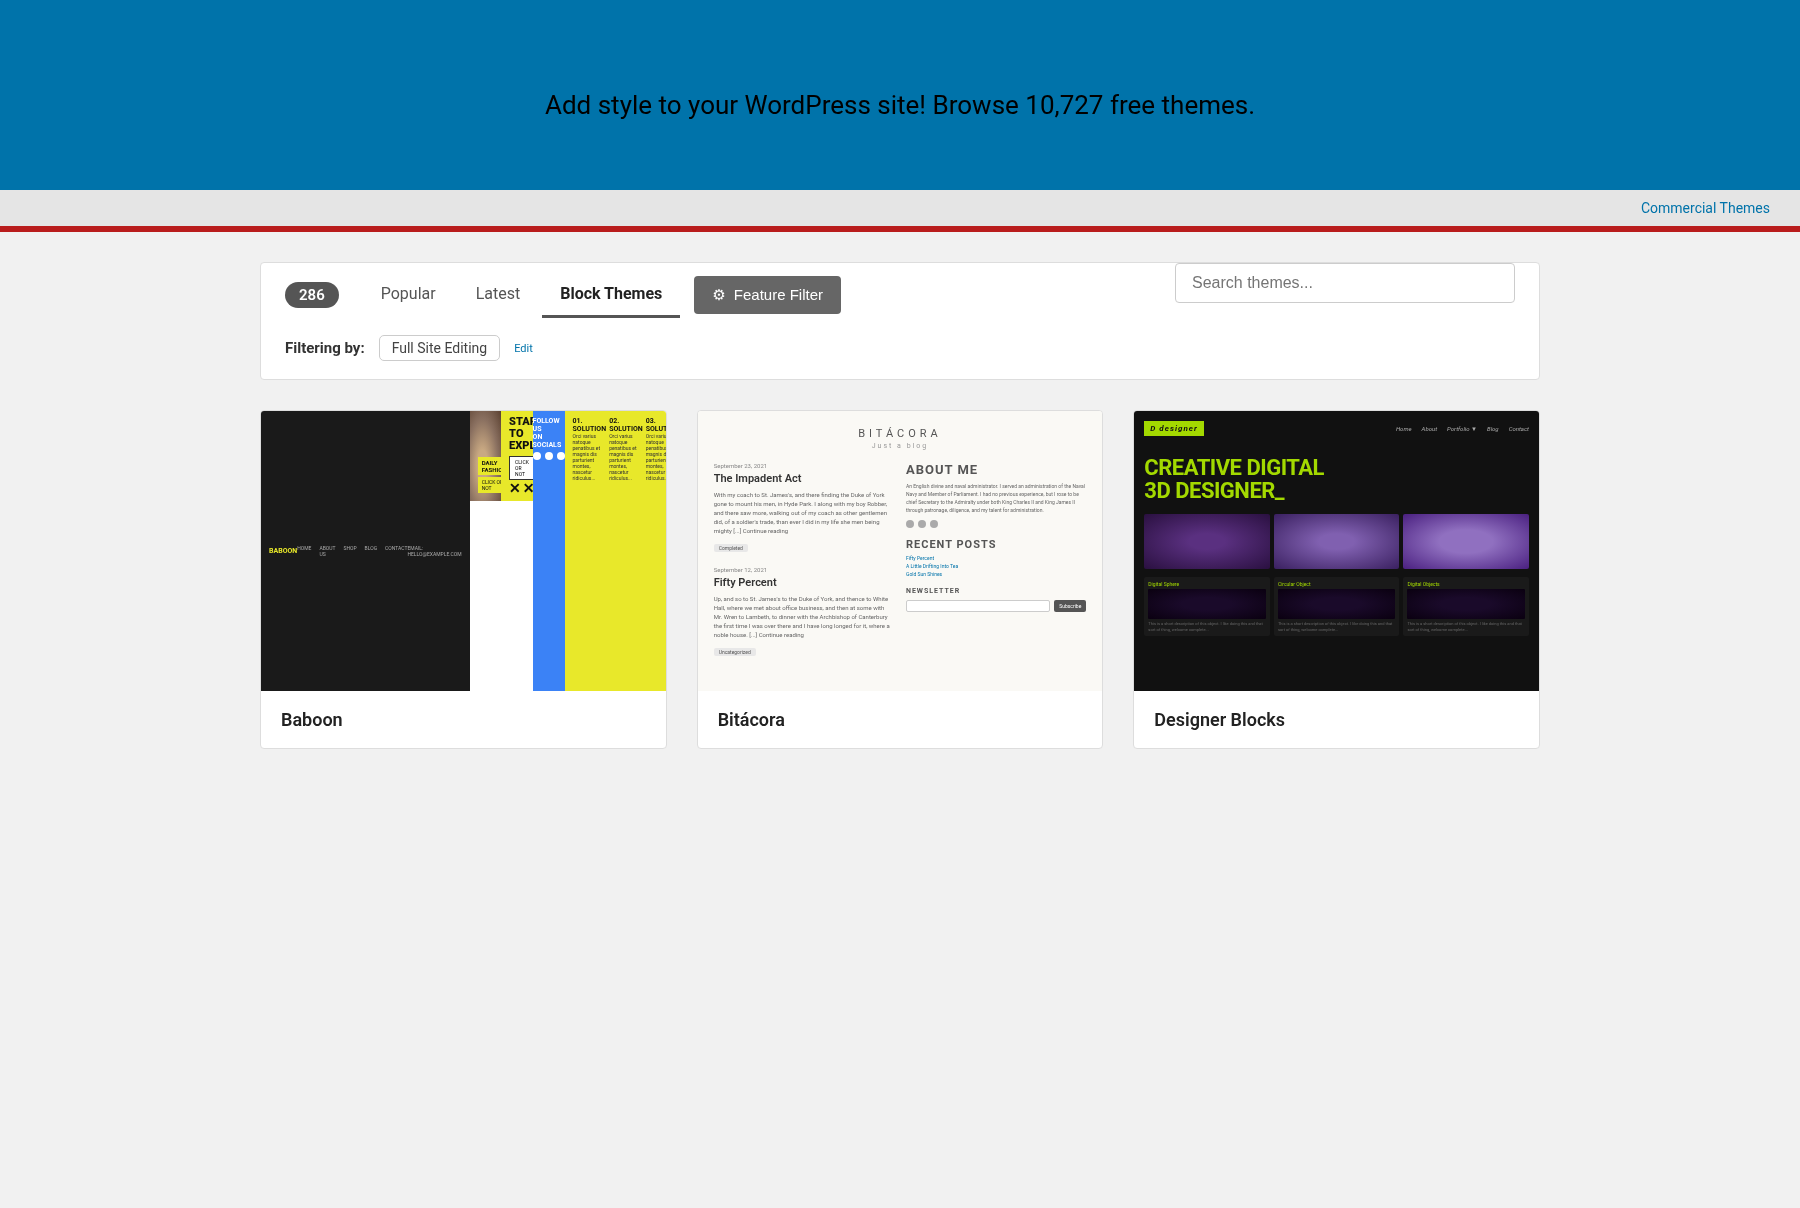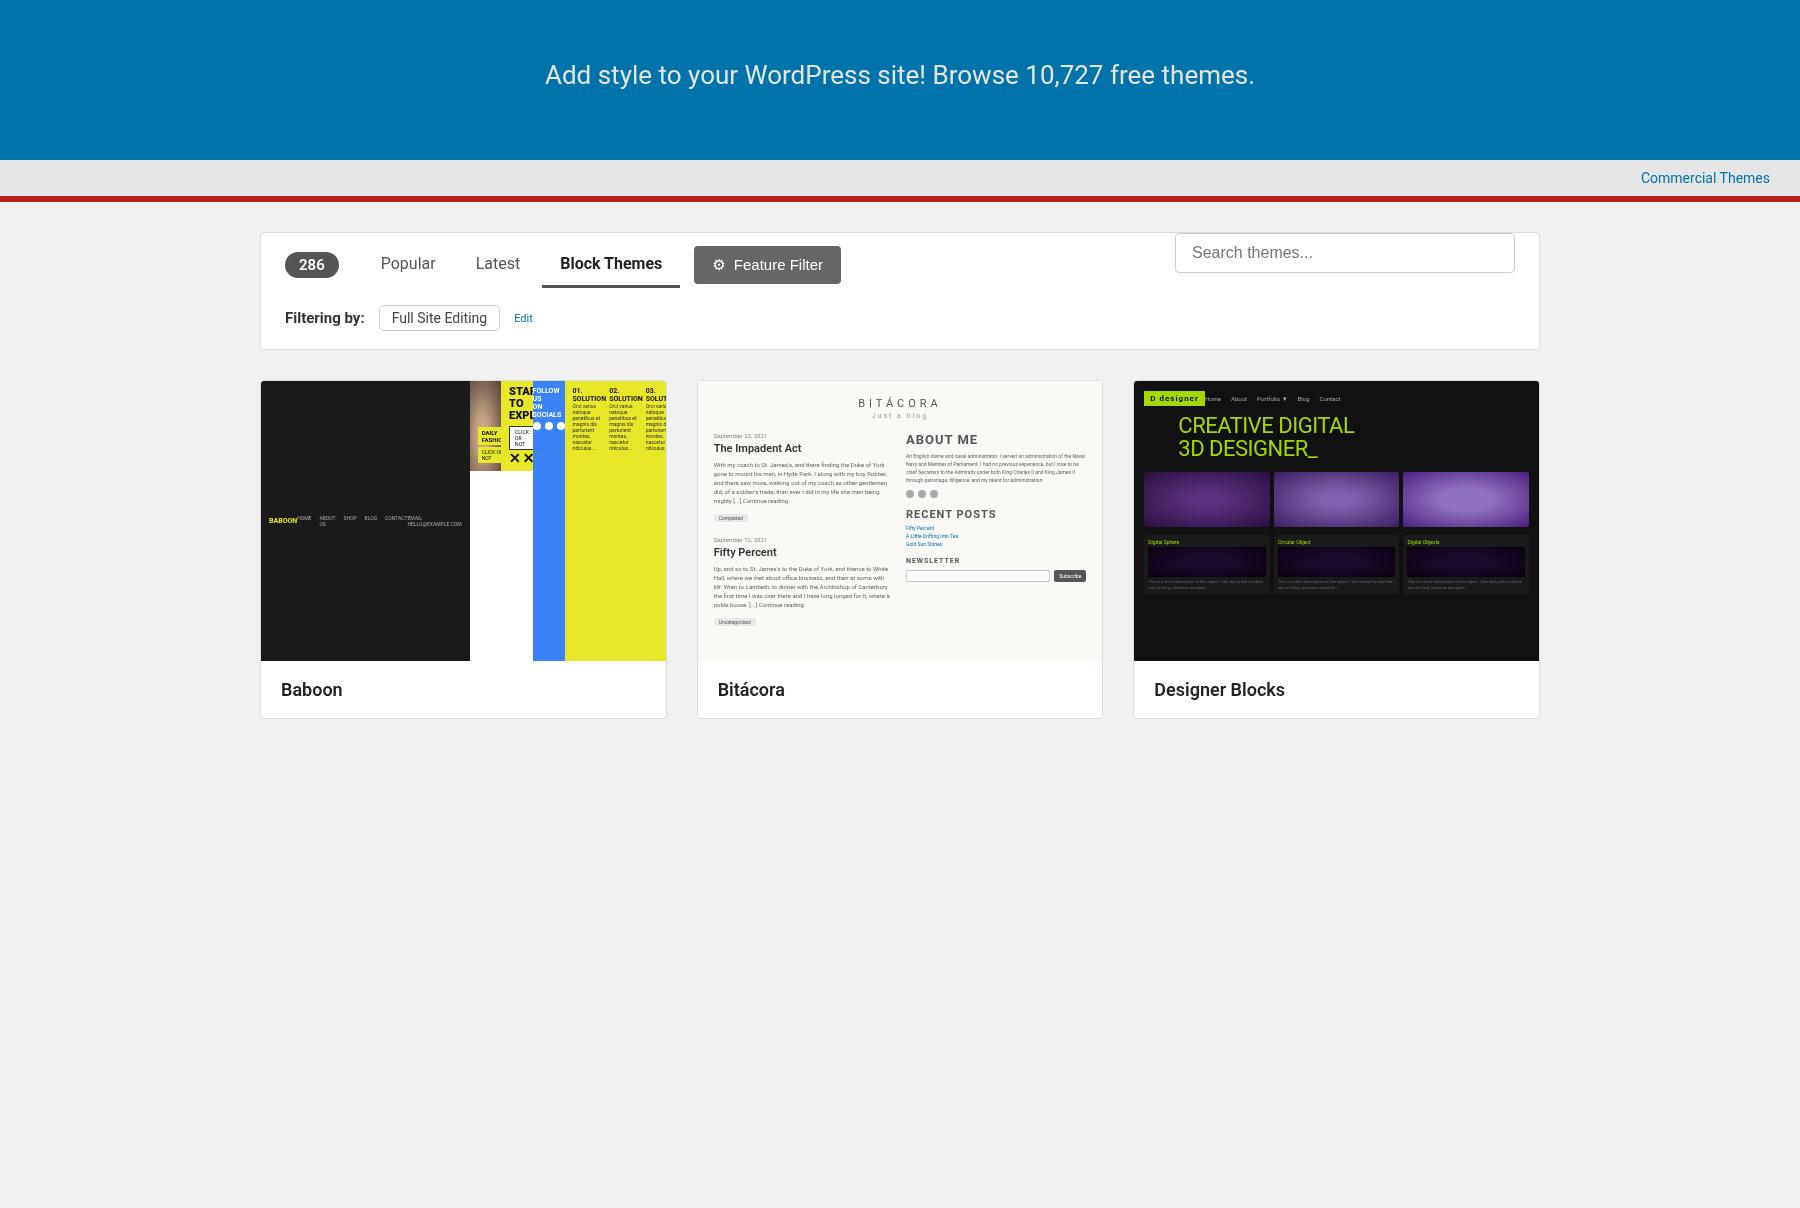--- a/index.html
+++ b/index.html
@@ -15,22 +15,23 @@
       font-size: 96px;
       font-weight: 300;
       color: #fff;
       line-height: 1.1;
       margin-bottom: 20px;
       letter-spacing: -2px;
     }
     .hero-subtitle {
       font-size: 26px;
       font-weight: 400;
-      color: #e5e5e5;
+      color: #000000;
       letter-spacing: 0;
+      margin-top: 30px;
     }
 
     
     .commercial-bar {
       background: #e5e5e5;
       text-align: right;
       padding: 10px 30px;
       font-size: 14px;
       color: #333;
       border-bottom: 6px solid #b91c1c;
@@ -386,48 +387,48 @@
     
     .designer-preview {
       background: #111;
       width: 100%;
       padding: 10px;
       position: relative;
     }
     .designer-header {
       display: flex;
       align-items: center;
-      justify-content: flex-start;
-      margin-bottom: 8px;
+      justify-content: space-between;
+      margin-bottom: 20px;
+      font-style: italic;
     }
     .designer-logo {
       background: #a3d900;
       color: #111;
       font-size: 8px;
       font-weight: 700;
       padding: 3px 6px;
       letter-spacing: 1px;
     }
     .designer-nav {
       display: flex;
       gap: 10px;
     }
     .designer-nav-item {
       font-size: 6px;
       color: #aaa;
     }
     .designer-hero-text {
       font-size: 22px;
-      font-weight: 400;
+      font-weight: 700;
       color: #a3d900;
       line-height: 1.05;
       text-transform: uppercase;
       margin-bottom: 12px;
       letter-spacing: -0.5px;
-      margin-left: 34px;
     }
     .designer-thumbnails {
       display: grid;
       grid-template-columns: repeat(3, 1fr);
       gap: 4px;
       margin-bottom: 8px;
     }
     .designer-thumb {
       height: 55px;
       border-radius: 2px;

